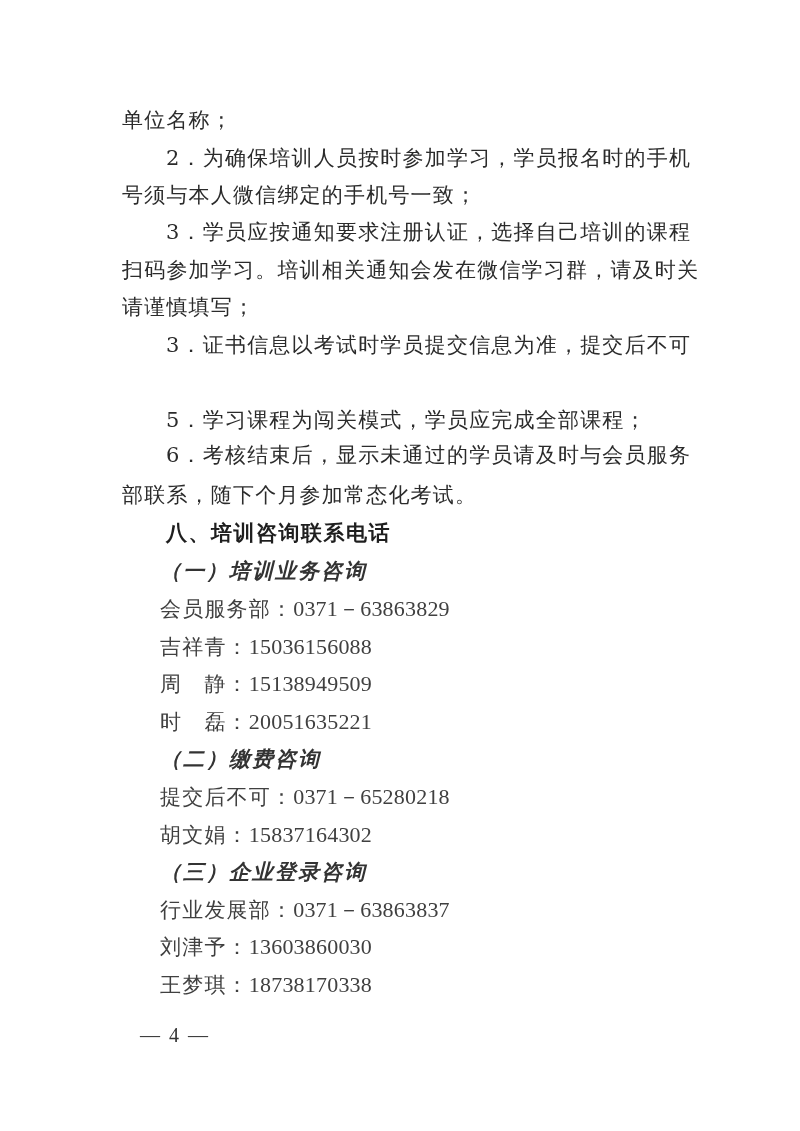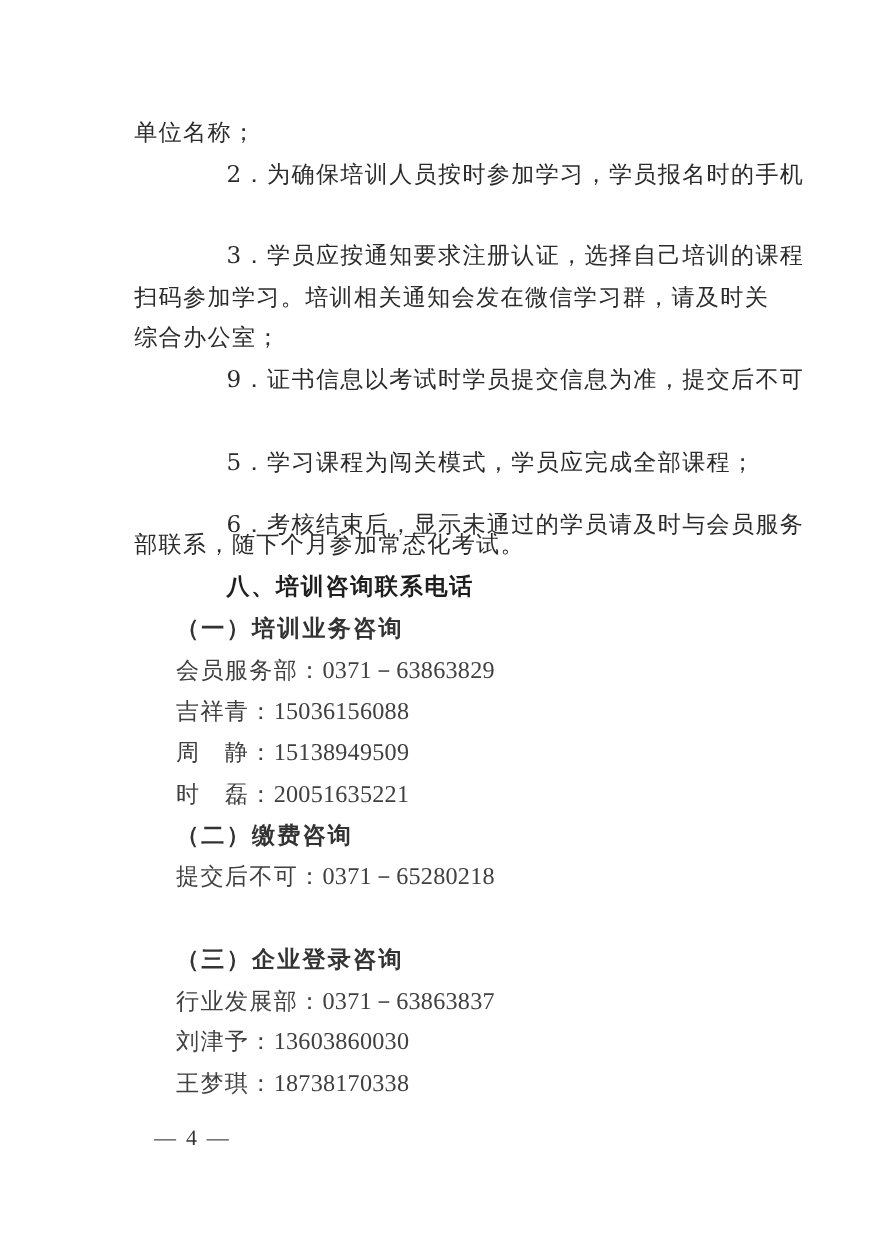--- a/index.html
+++ b/index.html
@@ -23,32 +23,33 @@
       height: 826px;
     }
     .line {
       position: absolute;
       left: 122px;
       font-size: 21px;
       line-height: 28px;
       letter-spacing: 1.2px;
       white-space: nowrap;
     }
-    .indent { left: 166px; margin-left: 40px; }
+    .indent { left: 166px; }
     .indent-sub { left: 160px; }
     .heading {
       font-family: "DejaVu Sans", "Liberation Sans", sans-serif;
       font-weight: bold;
       color: #1e1e1e;
       letter-spacing: 1.5px;
     }
     .subheading {
       font-weight: bold;
       color: #333333;
       letter-spacing: 2px;
+      font-style: italic;
     }
     .contact {
       left: 160px;
       color: #404040;
     }
     .contact .label { letter-spacing: 1.2px; }
     .contact .phone {
       font-family: "Liberation Serif", "DejaVu Serif", serif;
       font-size: 22px;
       letter-spacing: 0.2px;
@@ -64,30 +65,31 @@
     }
   </style>
 </head>
 <body>
 
 <div class="page">
 
   <div class="line" style="top:106px">单位名称；</div>
 
   <div class="line indent" style="top:144px">2．为确保培训人员按时参加学习，学员报名时的手机</div>
+  <div class="line" style="top:181px">号须与本人微信绑定的手机号一致；</div>
 
   <div class="line indent" style="top:218px">3．学员应按通知要求注册认证，选择自己培训的课程</div>
   <div class="line" style="top:256px">扫码参加学习。培训相关通知会发在微信学习群，请及时关</div>
-  <div class="line" style="top:293px">综合办公室；</div>
+  <div class="line" style="top:293px">请谨慎填写；</div>
 
-  <div class="line indent" style="top:331px">9．证书信息以考试时学员提交信息为准，提交后不可</div>
+  <div class="line indent" style="top:331px">3．证书信息以考试时学员提交信息为准，提交后不可</div>
 
   <div class="line indent" style="top:406px">5．学习课程为闯关模式，学员应完成全部课程；</div>
 
-  <div class="line indent" style="top:463px">6．考核结束后，显示未通过的学员请及时与会员服务</div>
+  <div class="line indent" style="top:441px">6．考核结束后，显示未通过的学员请及时与会员服务</div>
   <div class="line indent heading" style="top:519px">八、培训咨询联系电话</div>
 
   <div class="line" style="top:481px">部联系，随下个月参加常态化考试。</div>
 
   <div class="line indent-sub subheading" style="top:557px">（一）培训业务咨询</div>
   <div class="line contact" style="top:595px">
     <span class="label">会员服务部：</span><span class="phone">0371－63863829</span>
   </div>
   <div class="line contact" style="top:633px">
     <span class="label">吉祥青：</span><span class="phone">15036156088</span>
@@ -96,20 +98,23 @@
     <span class="label">周　静：</span><span class="phone">15138949509</span>
   </div>
   <div class="line contact" style="top:708px">
     <span class="label">时　磊：</span><span class="phone">20051635221</span>
   </div>
 
   <div class="line indent-sub subheading" style="top:745px">（二）缴费咨询</div>
   <div class="line contact" style="top:783px">
     <span class="label">提交后不可：</span><span class="phone">0371－65280218</span>
   </div>
+  <div class="line contact" style="top:821px">
+    <span class="label">胡文娟：</span><span class="phone">15837164302</span>
+  </div>
 
   <div class="line indent-sub subheading" style="top:858px">（三）企业登录咨询</div>
   <div class="line contact" style="top:896px">
     <span class="label">行业发展部：</span><span class="phone">0371－63863837</span>
   </div>
   <div class="line contact" style="top:933px">
     <span class="label">刘津予：</span><span class="phone">13603860030</span>
   </div>
   <div class="line contact" style="top:971px">
     <span class="label">王梦琪：</span><span class="phone">18738170338</span>

